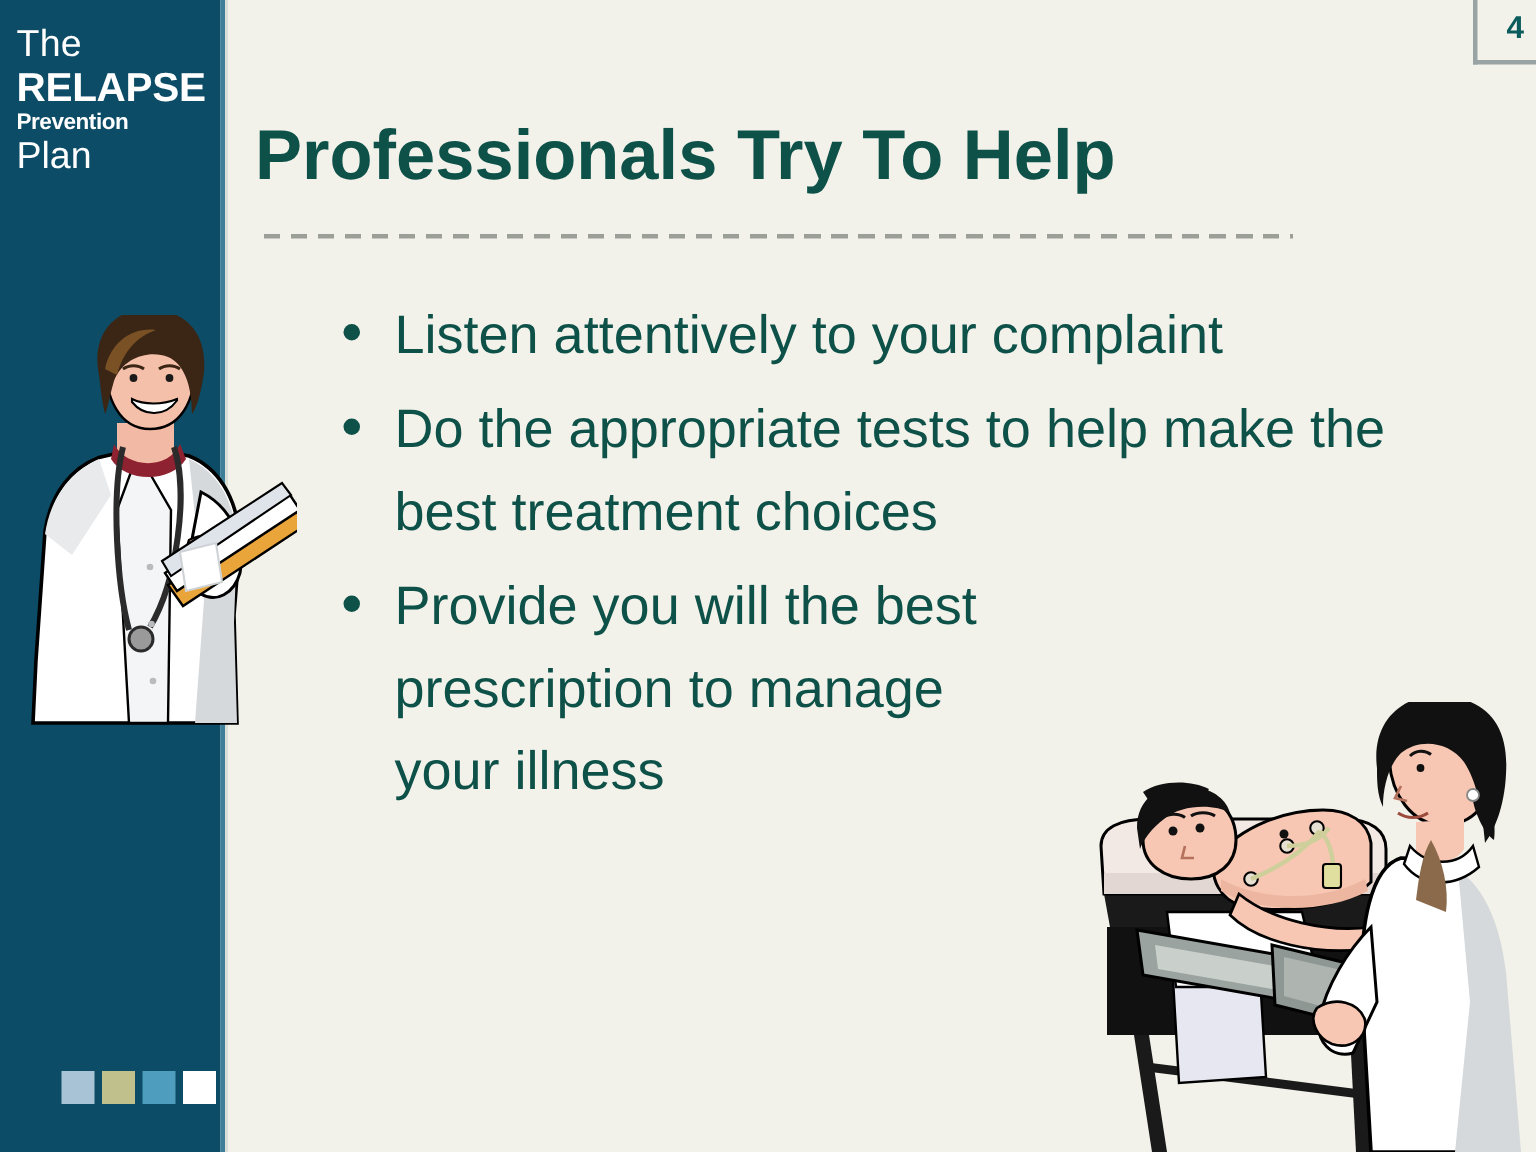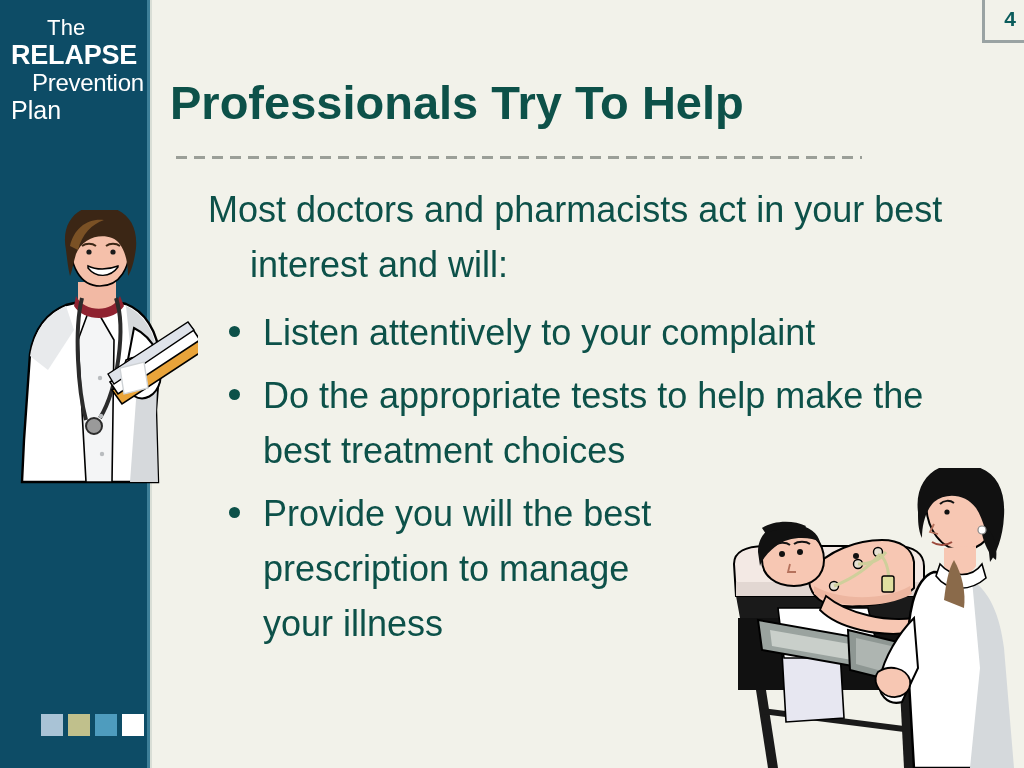--- a/index.html
+++ b/index.html
@@ -42,38 +42,36 @@
   
   #logo {
     position: absolute;
     left: 11px;
     top: 17px;
     width: 132px;
     color: #ffffff;
     line-height: 1.0;
   }
   #logo .l-the {
-    font-size: 22px;
+    font-size: 25px;
     font-weight: normal;
     letter-spacing: 0.2px;
     margin-bottom: 3px;
-    margin-left: 36px;
   }
   #logo .l-relapse {
     font-size: 27px;
     font-weight: bold;
     letter-spacing: -0.2px;
     margin-bottom: 2px;
   }
   #logo .l-prevention {
-    font-size: 24px;
-    font-weight: normal;
+    font-size: 15px;
+    font-weight: bold;
     letter-spacing: -0.3px;
     margin-bottom: 3px;
-    margin-left: 21px;
   }
   #logo .l-plan {
     font-size: 25px;
     font-weight: normal;
   }
 
   
   #swatches {
     position: absolute;
     left: 41px;
@@ -257,24 +255,20 @@
   </div>
 
   <div id="pagenum-box"></div>
   <div id="pagenum">4</div>
 
   <h1 id="title">Professionals Try To Help</h1>
 
   <div id="rule"></div>
 
   <div id="body">
-    <p id="intro">
-      <span class="line1">Most doctors and pharmacists act in your best</span>
-      <span class="line2">interest and will:</span>
-    </p>
     <ul id="bullets">
       <li>
         <span class="dot"></span>
         <span class="txt">Listen attentively to your complaint</span>
       </li>
       <li>
         <span class="dot"></span>
         <span class="txt">Do the appropriate tests to help make the</span>
         <span class="txt">best treatment choices</span>
       </li>

